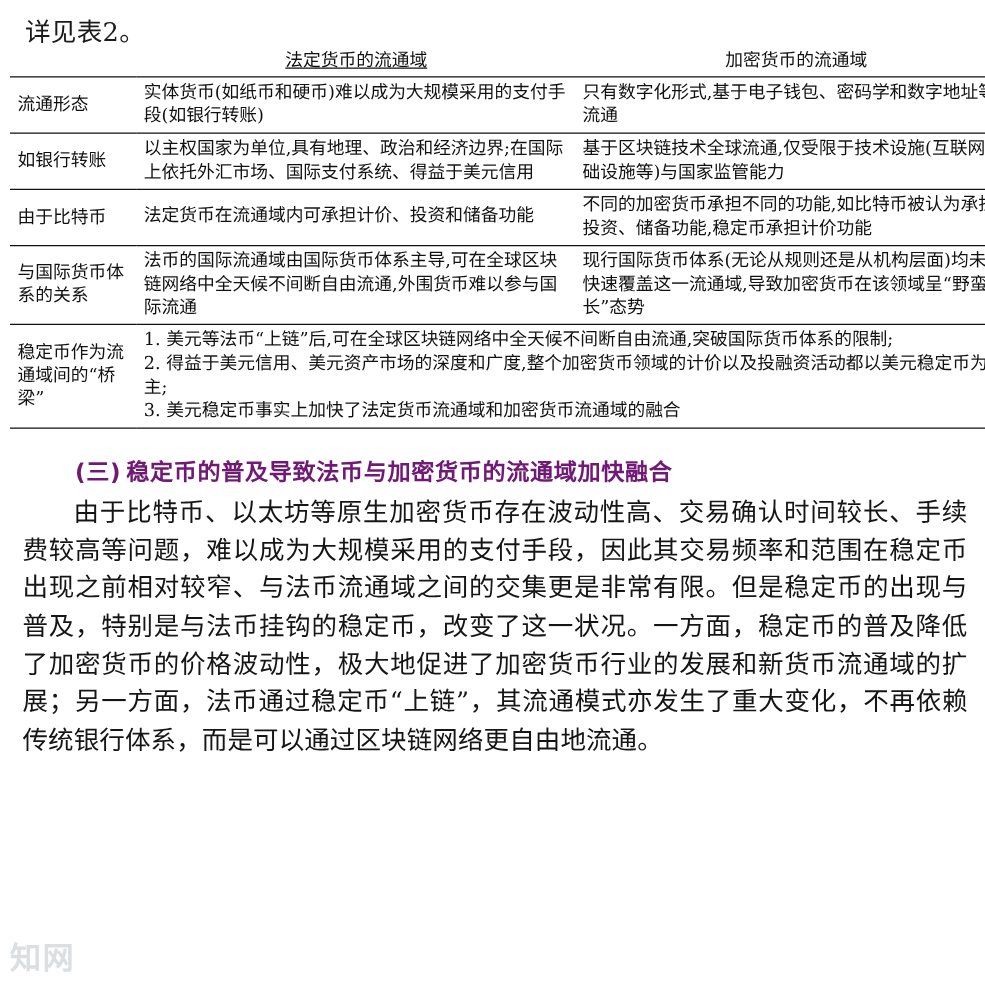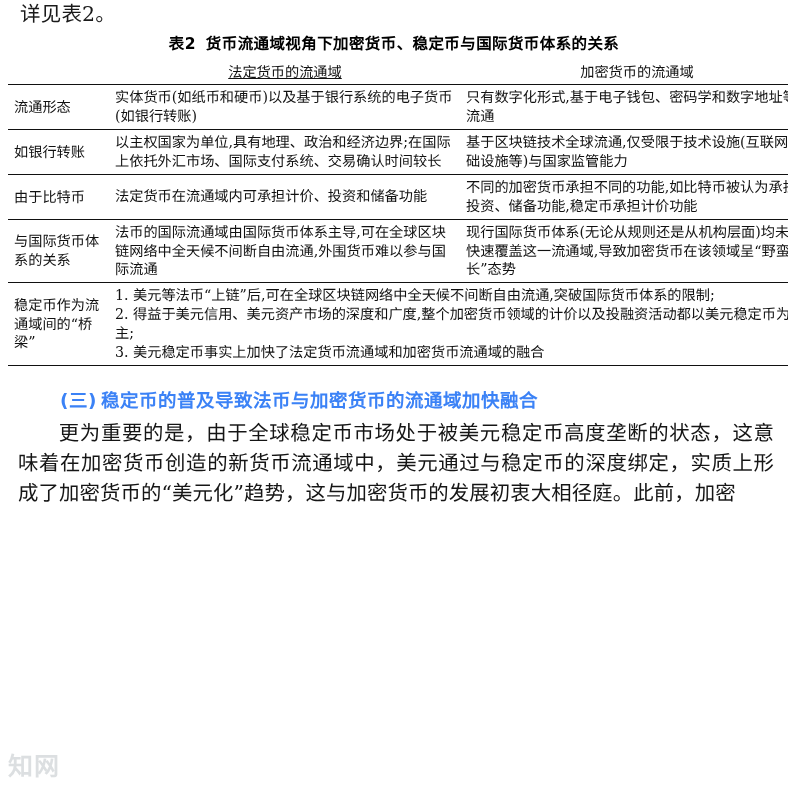--- a/index.html
+++ b/index.html
@@ -14,21 +14,21 @@
     font-family: "DejaVu Serif", "Liberation Serif", serif;
     color: #1a1a1a;
     position: relative;
   }
 
   .page {
     position: relative;
     width: 788px;
     height: 790px;
     box-sizing: border-box;
-    padding: 0 8px;
+    padding: 12px 8px;
   }
 
   
   .lead-line {
     font-size: 20.5px;
     line-height: 1.0;
     padding-top: 4px;
     padding-left: 12px;
     letter-spacing: 0.2px;
   }
@@ -110,21 +110,21 @@
     margin: 0;
     padding: 0;
     text-indent: 0;
   }
 
   
   .sec-heading {
     font-family: "DejaVu Sans", "Liberation Sans", sans-serif;
     font-weight: bold;
     font-size: 18.5px;
-    color: #3b82f6;
+    color: #701a75;
     margin-top: 20px;
     margin-bottom: 6px;
     padding-left: 52px;
     letter-spacing: 0.5px;
   }
   .sec-heading .sec-no {
     margin-right: 4px;
   }
 
   
@@ -156,41 +156,38 @@
     white-space: nowrap;
   }
 </style>
 </head>
 <body>
 
 <div class="page">
 
   <div class="lead-line">详见表2。</div>
 
-  <div class="table-caption">
-    <span class="cap-no">表2</span><span>货币流通域视角下加密货币、稳定币与国际货币体系的关系</span>
-  </div>
 
   <table class="rel-table">
     <tbody>
       <tr class="top-rule">
         <th class="h-blank"></th>
         <th class="h-fiat">法定货币的流通域</th>
         <th class="h-crypto">加密货币的流通域</th>
       </tr>
 
       <tr class="hrule">
         <td class="c-label">流通形态</td>
-        <td class="c-fiat">实体货币(如纸币和硬币)以及基于银行系统的电子货币(如银行转账)</td>
+        <td class="c-fiat">实体货币(如纸币和硬币)难以成为大规模采用的支付手段(如银行转账)</td>
         <td class="c-crypto">只有数字化形式,基于电子钱包、密码学和数字地址等流通</td>
       </tr>
 
       <tr class="hrule">
         <td class="c-label">如银行转账</td>
-        <td class="c-fiat">以主权国家为单位,具有地理、政治和经济边界;在国际上依托外汇市场、国际支付系统、交易确认时间较长</td>
+        <td class="c-fiat">以主权国家为单位,具有地理、政治和经济边界;在国际上依托外汇市场、国际支付系统、得益于美元信用</td>
         <td class="c-crypto">基于区块链技术全球流通,仅受限于技术设施(互联网基础设施等)与国家监管能力</td>
       </tr>
 
       <tr class="hrule">
         <td class="c-label">由于比特币</td>
         <td class="c-fiat">法定货币在流通域内可承担计价、投资和储备功能</td>
         <td class="c-crypto">不同的加密货币承担不同的功能,如比特币被认为承担投资、储备功能,稳定币承担计价功能</td>
       </tr>
 
       <tr class="hrule">
@@ -209,17 +206,17 @@
           </ul>
         </td>
       </tr>
     </tbody>
   </table>
 
   <div class="sec-heading">
     <span class="sec-no">(三)</span><span>稳定币的普及导致法币与加密货币的流通域加快融合</span>
   </div>
 
-  <p class="body-p">更为重要的是，由于全球稳定币市场处于被美元稳定币高度垄断的状态，这意味着在加密货币创造的新货币流通域中，美元通过与稳定币的深度绑定，实质上形成了加密货币的“美元化”趋势，这与加密货币的发展初衷大相径庭。此前，加密</p>
+  <p class="body-p">由于比特币、以太坊等原生加密货币存在波动性高、交易确认时间较长、手续费较高等问题，难以成为大规模采用的支付手段，因此其交易频率和范围在稳定币出现之前相对较窄、与法币流通域之间的交集更是非常有限。但是稳定币的出现与普及，特别是与法币挂钩的稳定币，改变了这一状况。一方面，稳定币的普及降低了加密货币的价格波动性，极大地促进了加密货币行业的发展和新货币流通域的扩展；另一方面，法币通过稳定币“上链”，其流通模式亦发生了重大变化，不再依赖传统银行体系，而是可以通过区块链网络更自由地流通。</p>
 
   <div class="watermark">知网</div>
 
 </div>
 
 </body></html>

